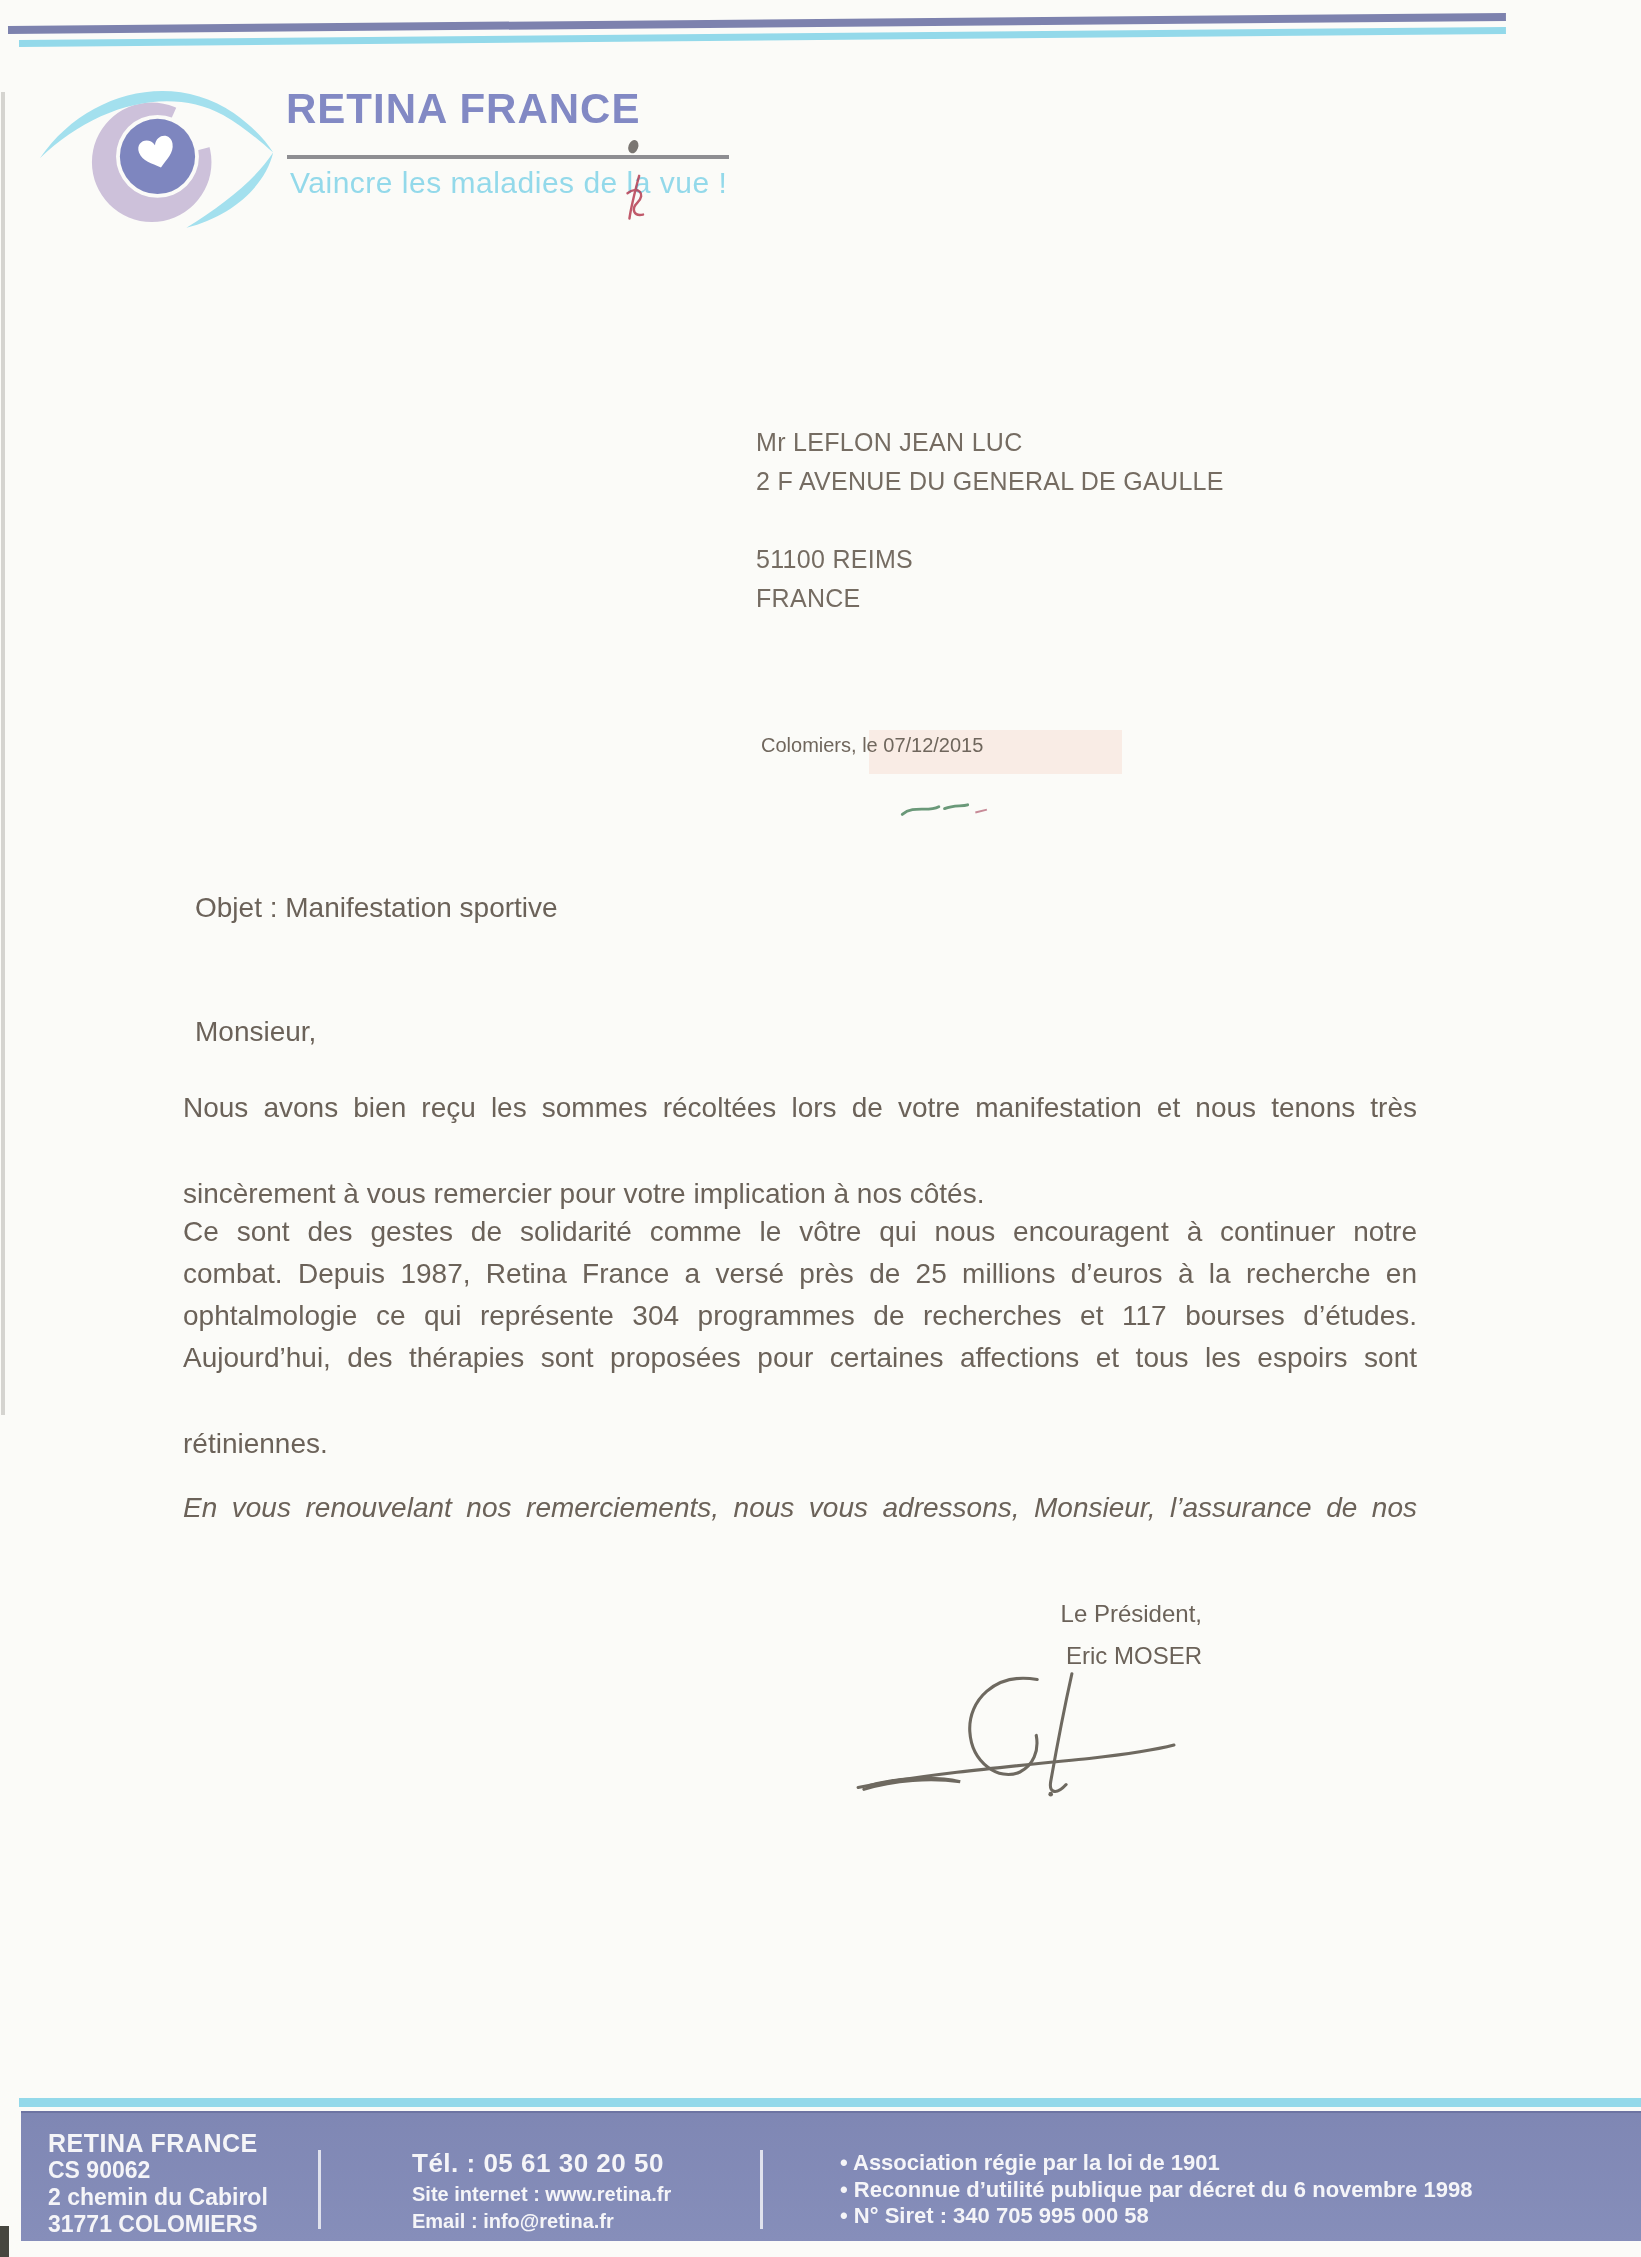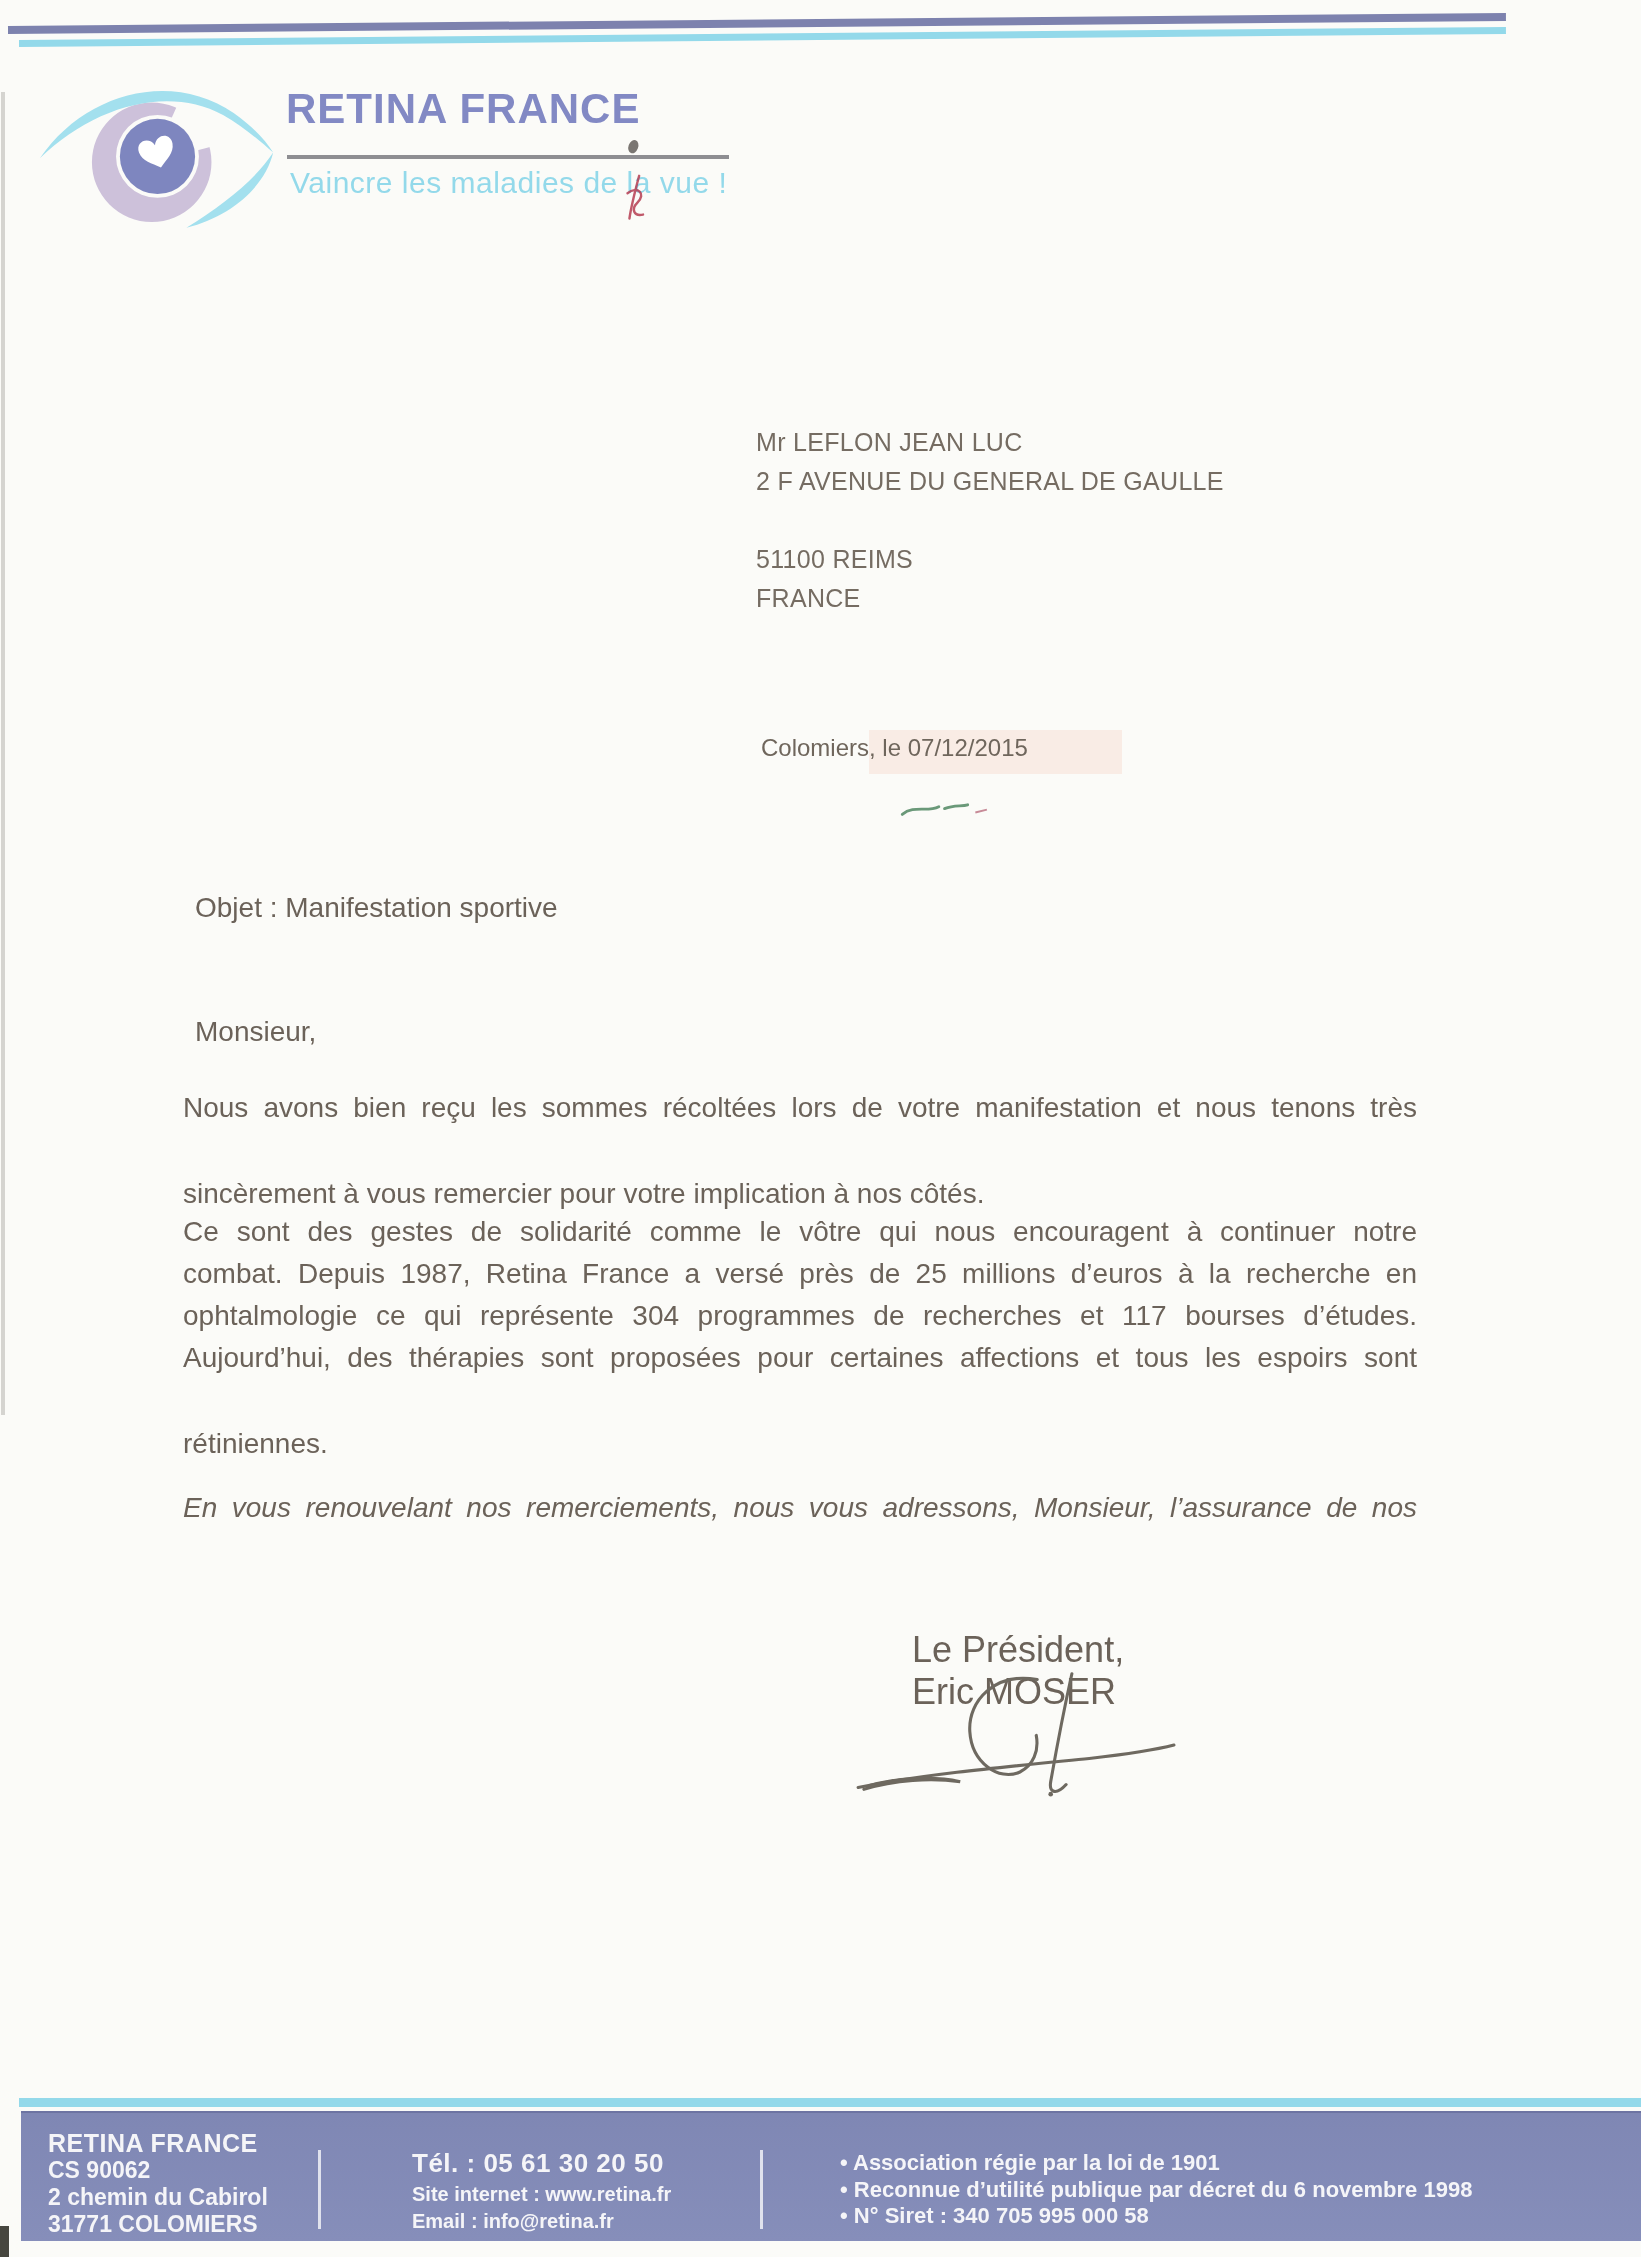--- a/index.html
+++ b/index.html
@@ -20,35 +20,35 @@
   .brand{left:286px;top:85px;font-size:42px;font-weight:bold;letter-spacing:1px;color:var(--brand-color,#8289c4);}
   .brand-underline{left:287px;top:155px;width:442px;height:3.9px;background:#8e8e92;}
   .tagline{left:290px;top:166px;font-size:30px;color:var(--accent-cyan,#9bd9ee);letter-spacing:0.5px;}
 
   
   .recipient{left:756px;top:423px;font-size:25px;line-height:39px;color:#756c62;letter-spacing:0.3px;}
   .recipient .gap{height:39px;}
 
   
   .date-highlight{left:869px;top:730px;width:253px;height:44px;background:rgba(243,196,180,0.28);}
-  .dateline{left:761px;top:734px;font-size:24px;color:#6f665c;}
+  .dateline{left:761px;top:734px;font-size:20px;color:#6f665c;}
 
   .subject{left:195px;top:892px;font-size:28px;}
   .salutation{left:195px;top:1016px;font-size:28px;}
 
   
   .para{width:1234px;font-size:28px;color:#6b6259;}
   .p1{left:183px;top:1087px;}
   .p2{left:183px;top:1211px;}
   .p3{left:183px;top:1487px;font-style:italic;}
   .pline{height:42px;line-height:42px;text-align:justify;text-align-last:justify;white-space:normal;}
   .pline.last{text-align-last:left;margin-top:44px;}
 
   
-  .signoff{left:912px;top:1593px;width:290px;text-align:left;font-size:36px;line-height:42px;color:#6b6259;margin-top:36px;}
+  .signoff{left:912px;top:1593px;width:290px;text-align:right;font-size:24px;line-height:42px;color:#6b6259;}
   .signature{left:848px;top:1668px;width:338px;height:130px;}
 
   
   .edge-left{left:1px;top:92px;width:3.9px;height:1323px;background:#b7b5ae;opacity:.55;}
   .edge-bottom-left{left:0;top:2226px;width:8.7px;height:31px;background:#47463f;}
   .scribble-red{left:610px;top:137px;width:68px;height:97px;}
   .smudge-green{left:898px;top:799px;width:97px;height:25px;}
 
   
   .footer-cyan{left:19.3px;top:2098px;width:1622px;height:8.7px;background:var(--accent-cyan,#8fd7e7);}

